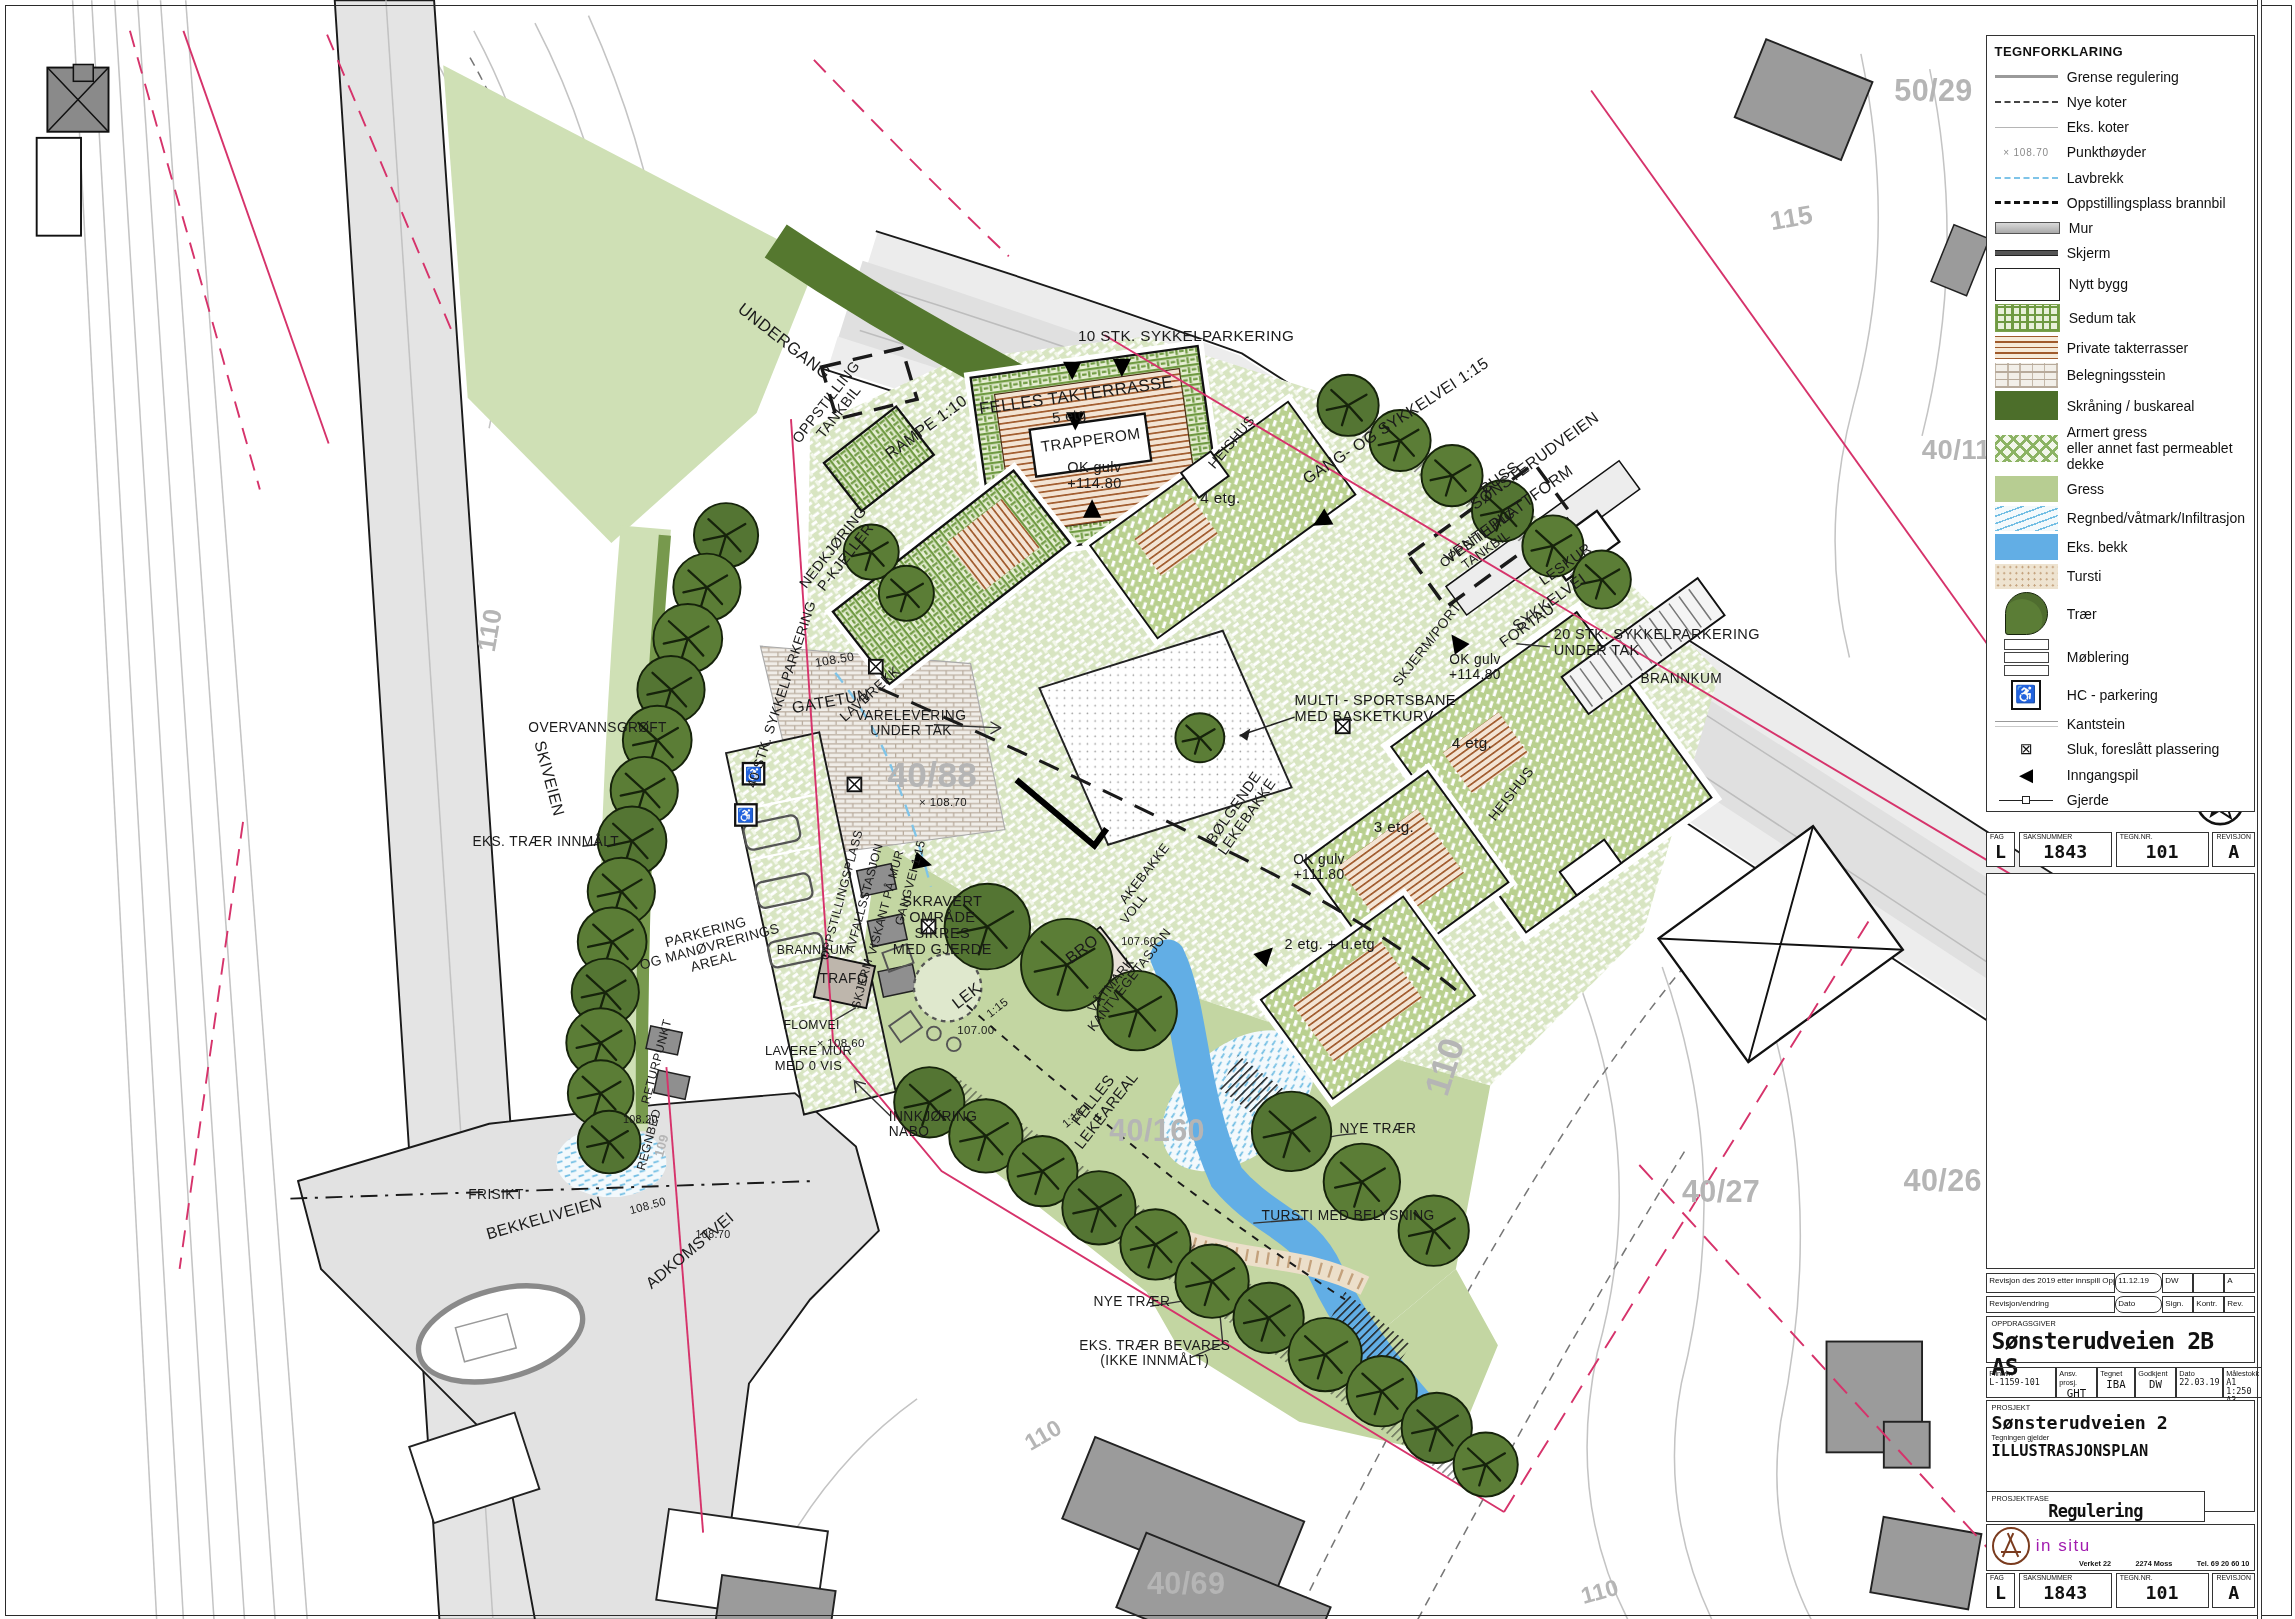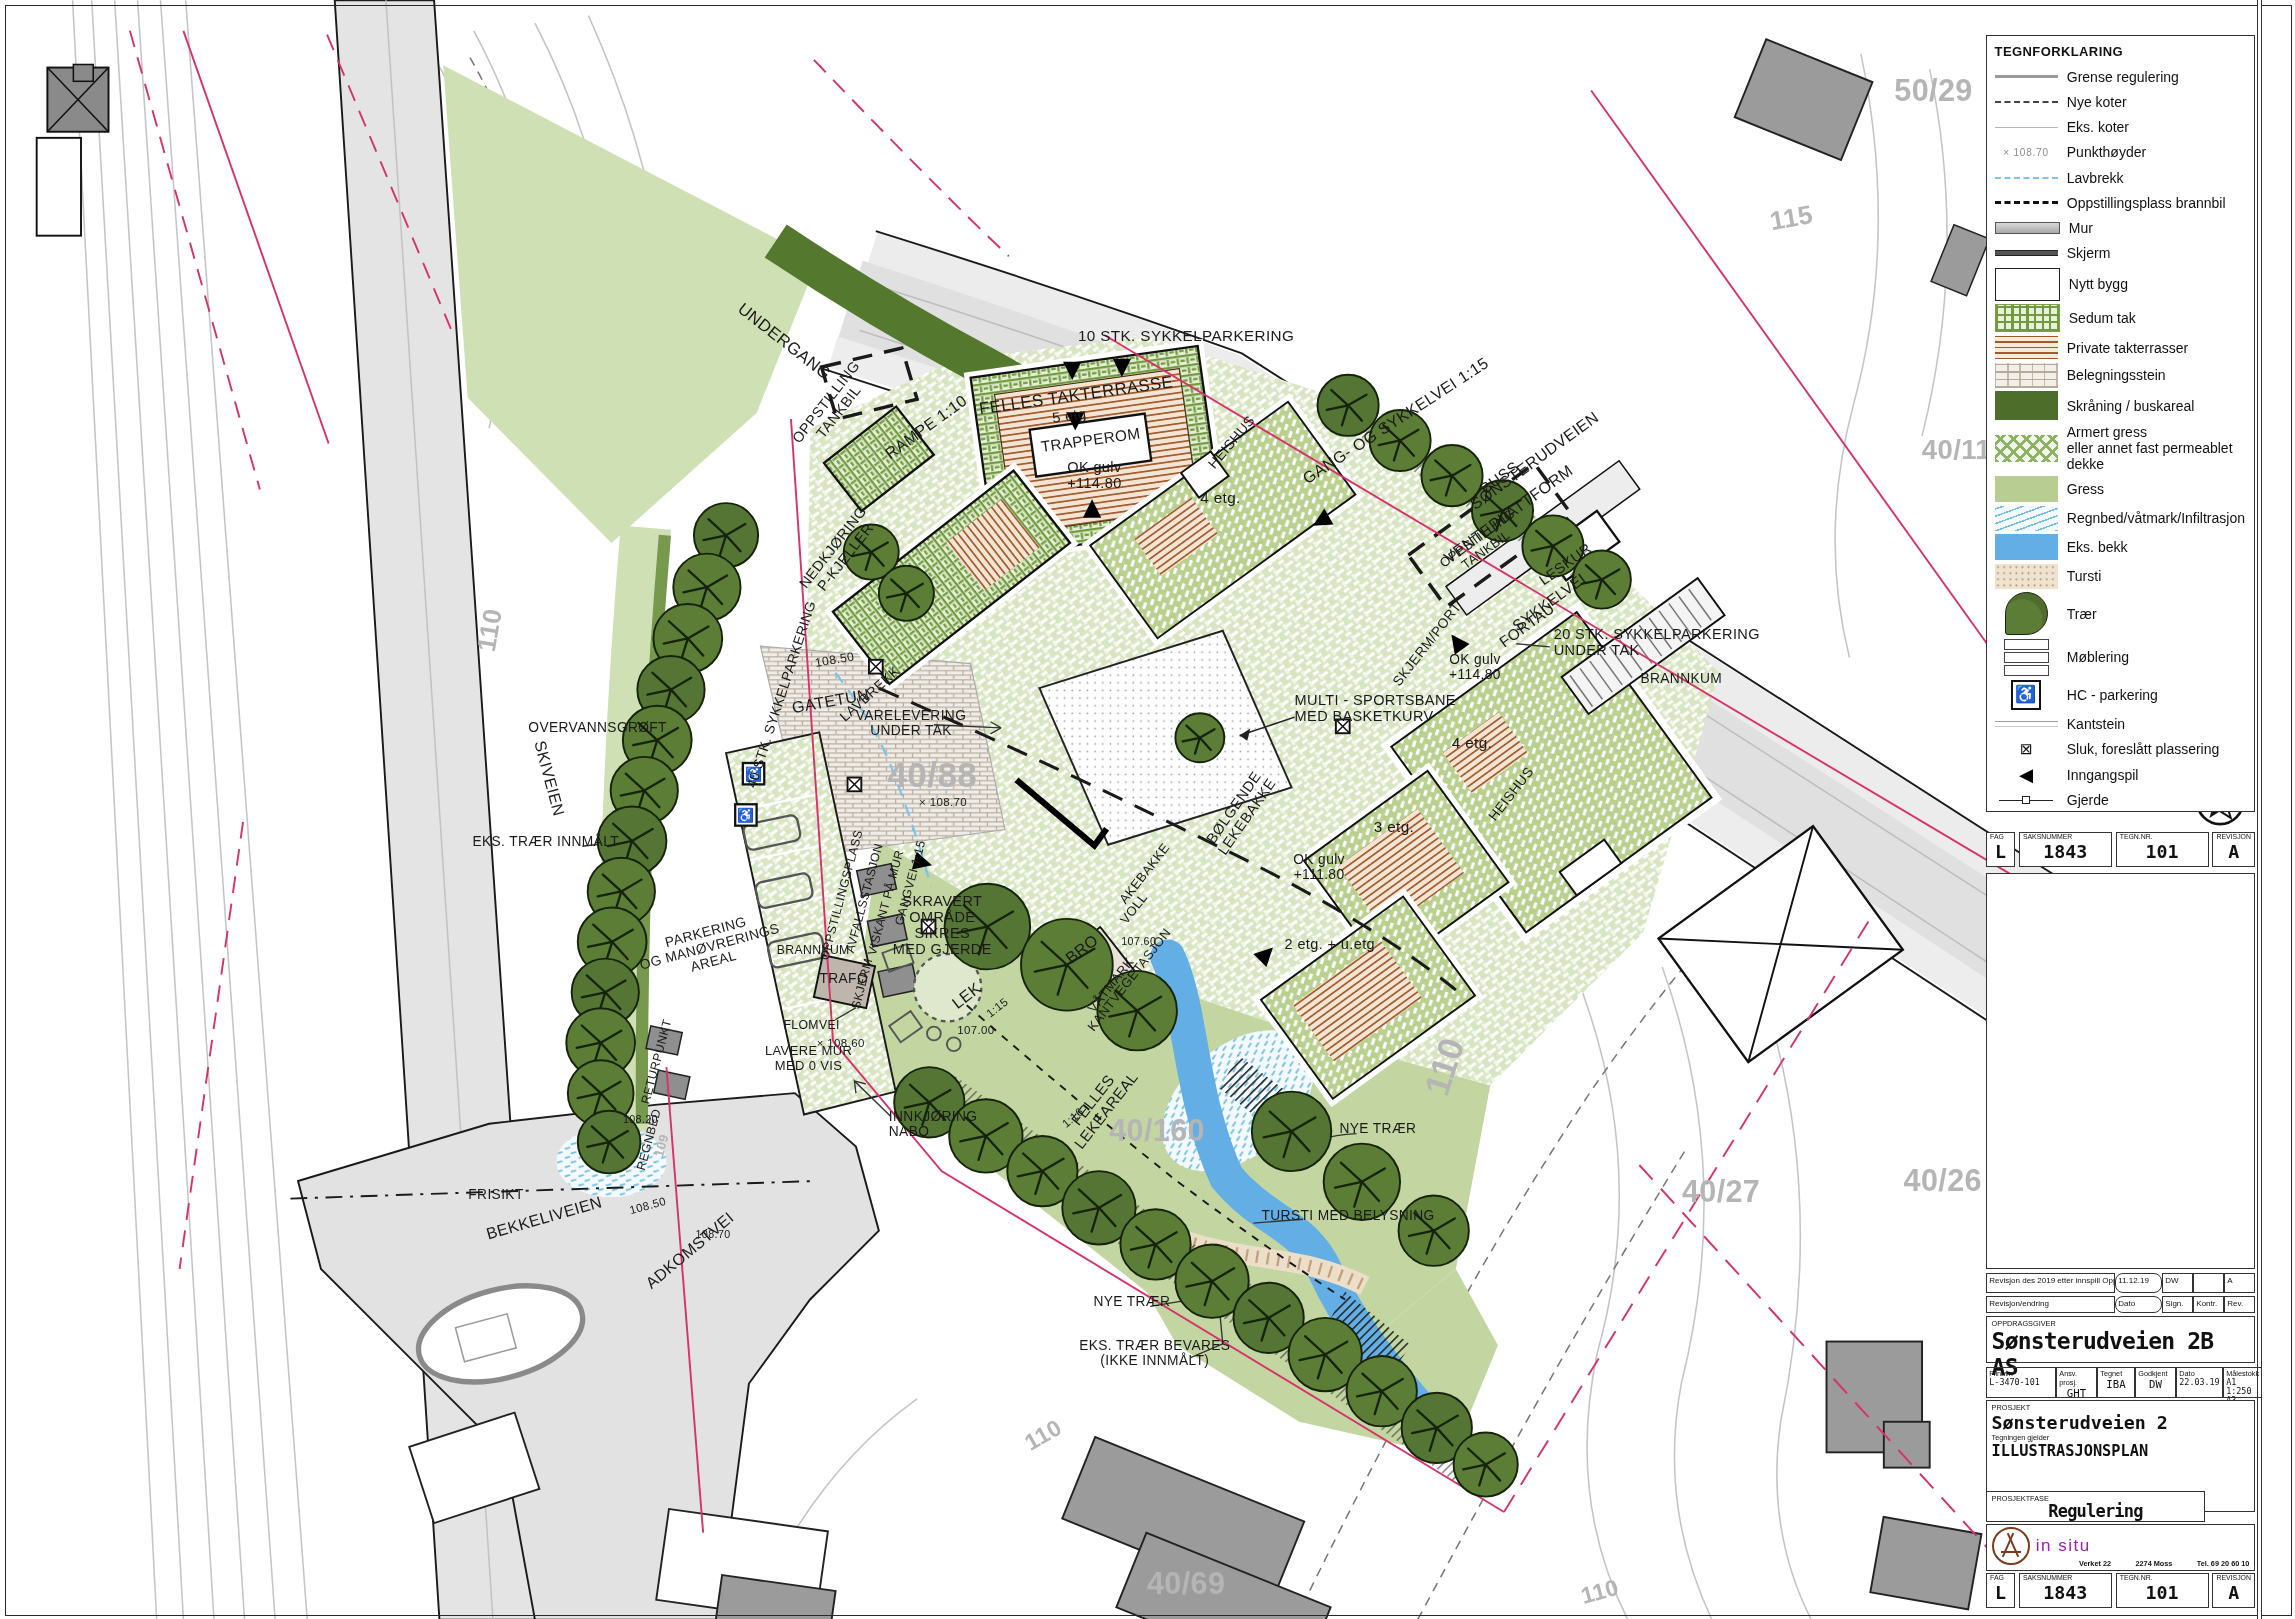--- a/index.html
+++ b/index.html
@@ -849,21 +849,21 @@
 </div>
 
 <div id="oppdragsgiver-box" class="panel-box">
   <span class="small-tag">OPPDRAGSGIVER</span>
   <span class="big-name">Sønsterudveien 2B AS</span>
 </div>
 
 <div id="file-row" class="tbl-row">
   <div class="fcell" style="flex:0 0 70px;">
         <span class="small-tag">Filnavn</span>
-        <span class="v2">L-3470-101</span>
+        <span class="v2">L-1159-101</span>
       </div>
   <div class="fcell" style="flex:0 0 41px;">
         <span class="small-tag">Ansv. prosj.</span>
         <span class="v">GHT</span>
       </div>
   <div class="fcell" style="flex:0 0 38px;">
         <span class="small-tag">Tegnet</span>
         <span class="v">IBA</span>
       </div>
   <div class="fcell" style="flex:0 0 41px;">

